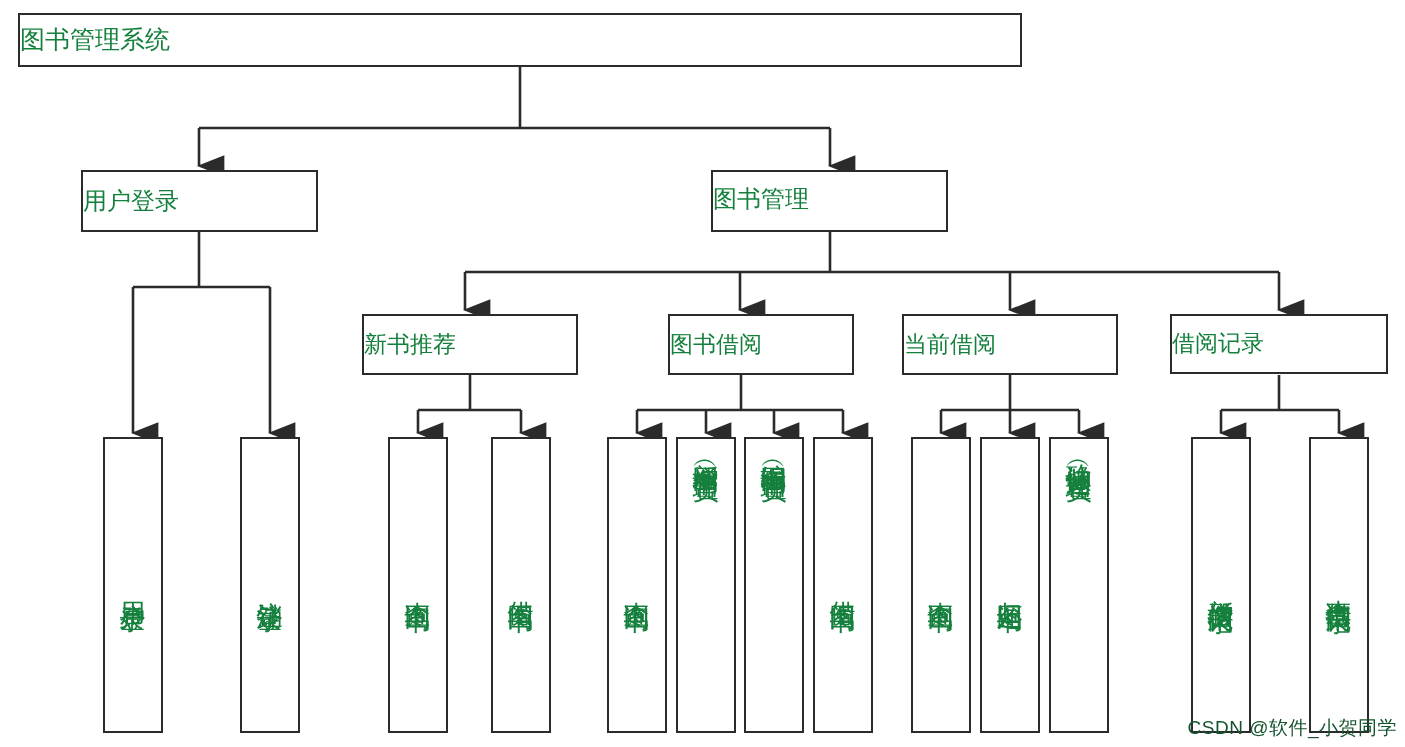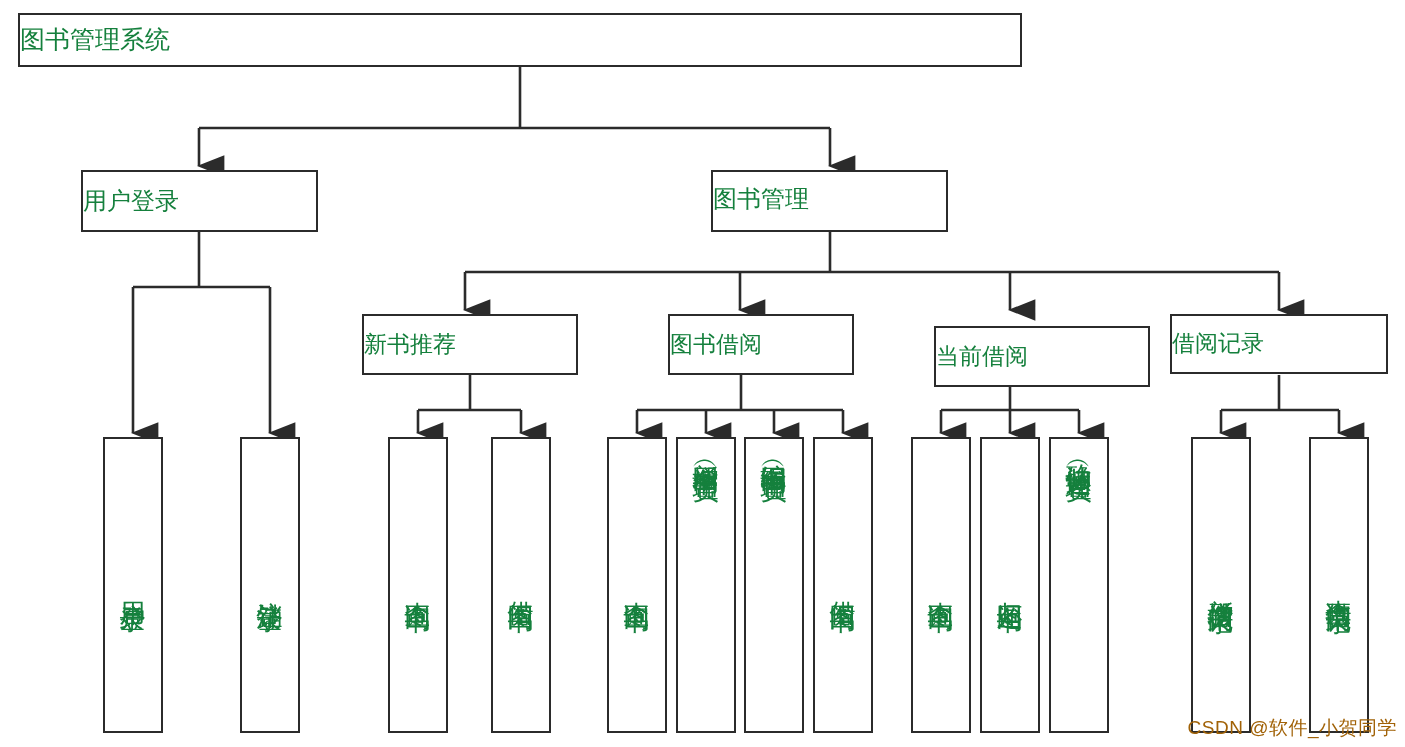--- a/index.html
+++ b/index.html
@@ -60,21 +60,21 @@
   }
   .node.leaf.centered {
     align-items: center;
     padding-top: 0;
   }
   #watermark {
     position: absolute;
     right: 8px;
     bottom: 6px;
     font-size: 19px;
-    color: #a16207;
+    color: #14532d;
     letter-spacing: 0.5px;
     z-index: 3;
     white-space: nowrap;
     font-family: "Liberation Sans", "DejaVu Sans", sans-serif;
   }
 </style>
 </head>
 <body>
 
 <div id="canvas">
@@ -142,21 +142,21 @@
   <div class="node lvl2" style="left:711px; top:170px; width:237px; height:62px;font-family:Liberation Mono, monospace;">
     <span class="label">图书管理</span>
   </div>
 
   <div class="node lvl3" style="left:362px; top:314px; width:216px; height:61px;">
     <span class="label">新书推荐</span>
   </div>
   <div class="node lvl3" style="left:632px; top:314px; width:186px; height:61px;margin-left:36px;">
     <span class="label">图书借阅</span>
   </div>
-  <div class="node lvl3" style="left:902px; top:326px; width:216px; height:61px;margin-left:32px;">
+  <div class="node lvl3" style="left:902px; top:314px; width:216px; height:61px;">
     <span class="label">当前借阅</span>
   </div>
   <div class="node lvl3" style="left:1170px; top:314px; width:218px; height:60px;">
     <span class="label">借阅记录</span>
   </div>
 
   <div class="node leaf centered" style="left:103px; top:437px; width:60px; height:296px;">
     <span class="label">用户登录</span>
   </div>
   <div class="node leaf centered" style="left:240px; top:437px; width:60px; height:296px;">

